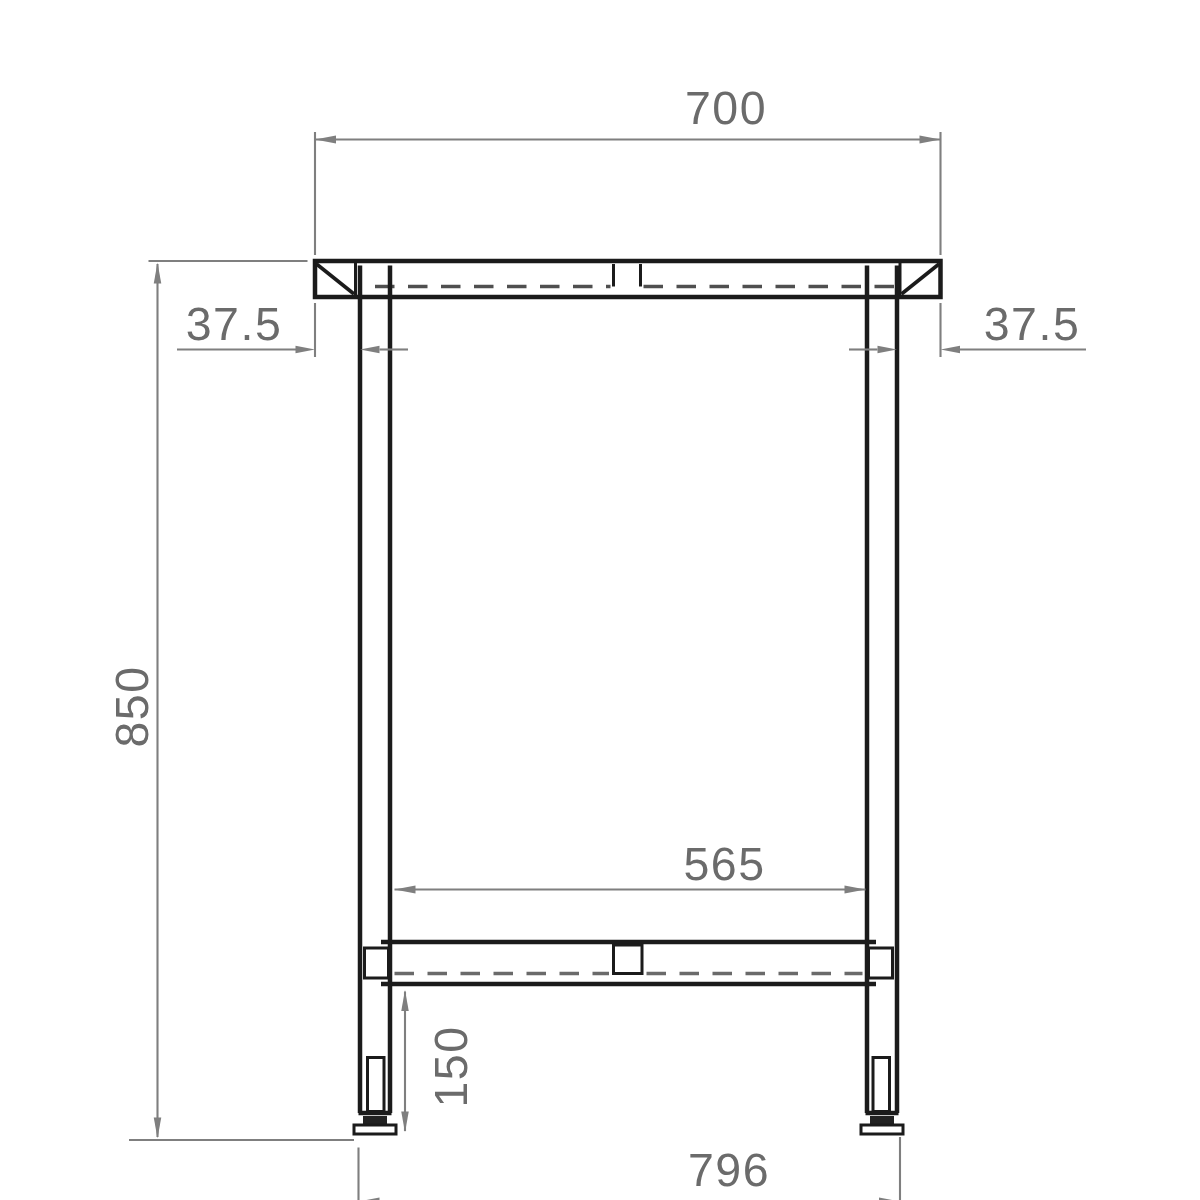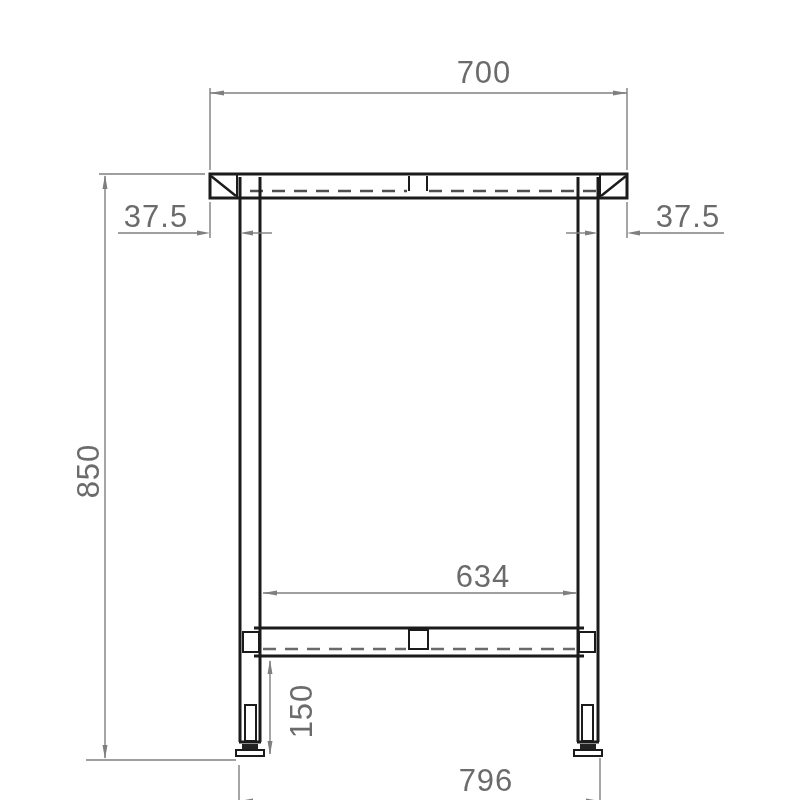--- a/index.html
+++ b/index.html
@@ -140,19 +140,19 @@
   </svg>
 
   <div class="dim-label" style="left:484px; top:41px;">700</div>
 
   <div class="dim-label" style="left:156px; top:185px;">37.5</div>
 
   <div class="dim-label" style="left:688px; top:185px;">37.5</div>
 
   <div class="dim-label vertical" style="left:88px; top:440px;">850</div>
 
-  <div class="dim-label" style="left:483px; top:545px;">634</div>
+  <div class="dim-label" style="left:483px; top:545px;">565</div>
 
   <div class="dim-label vertical" style="left:301px; top:680px;">150</div>
 
   <div class="dim-label" style="left:486px; top:749px;">796</div>
 
 </div>
 
 </body></html>

